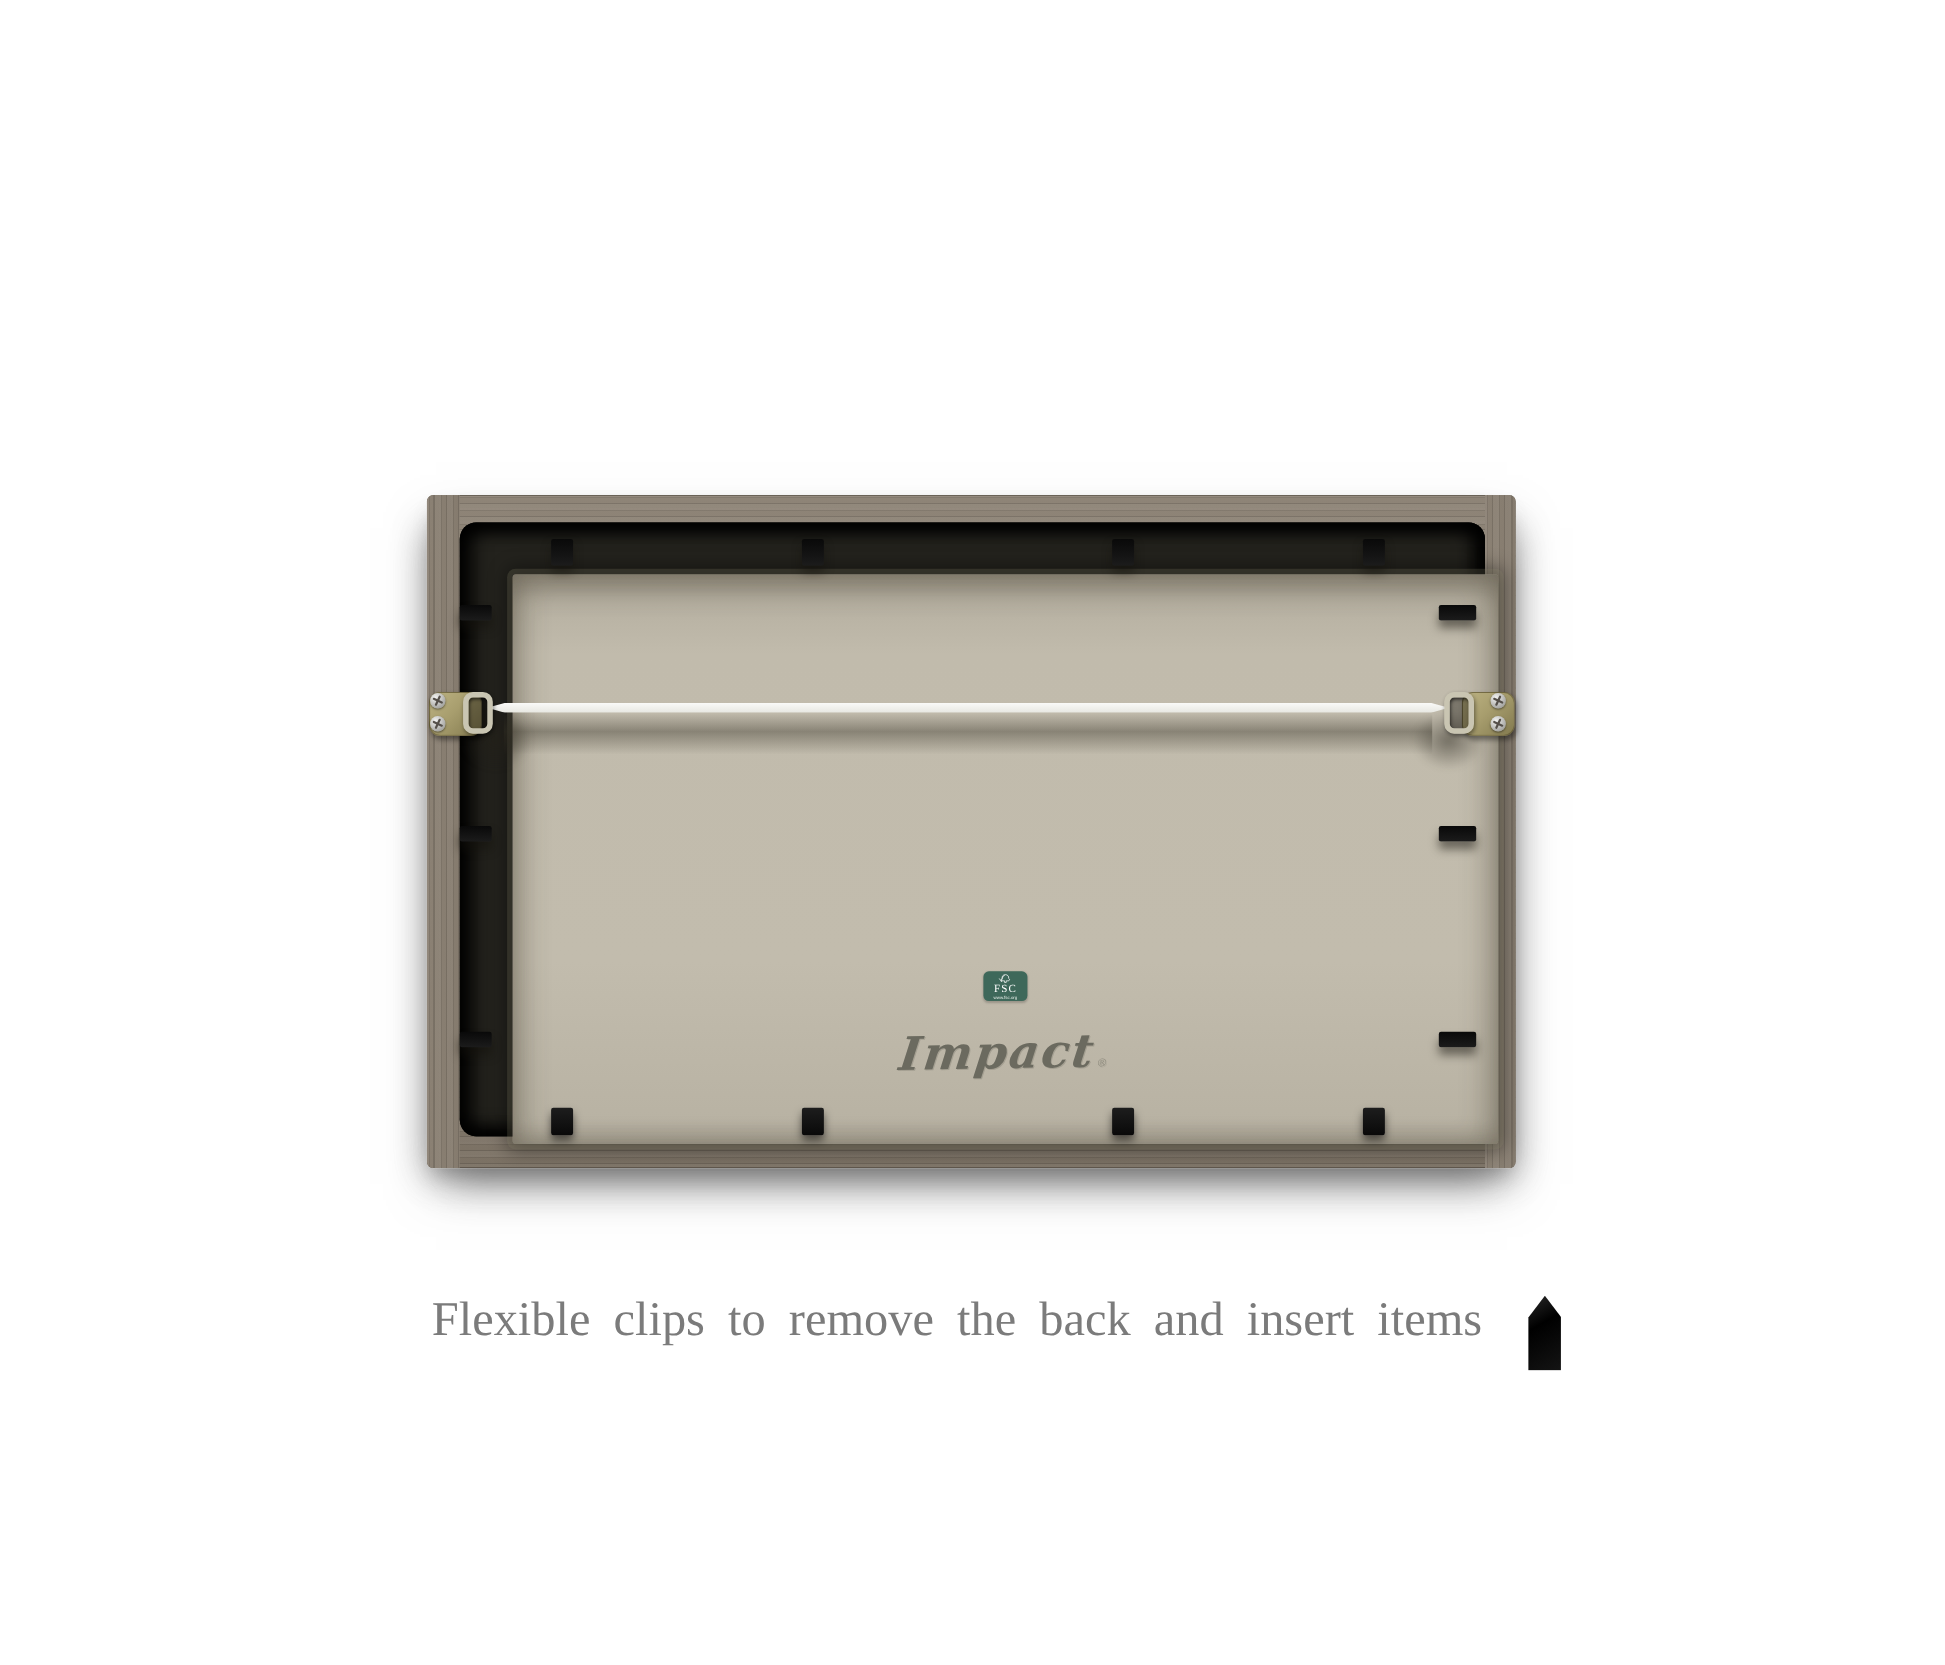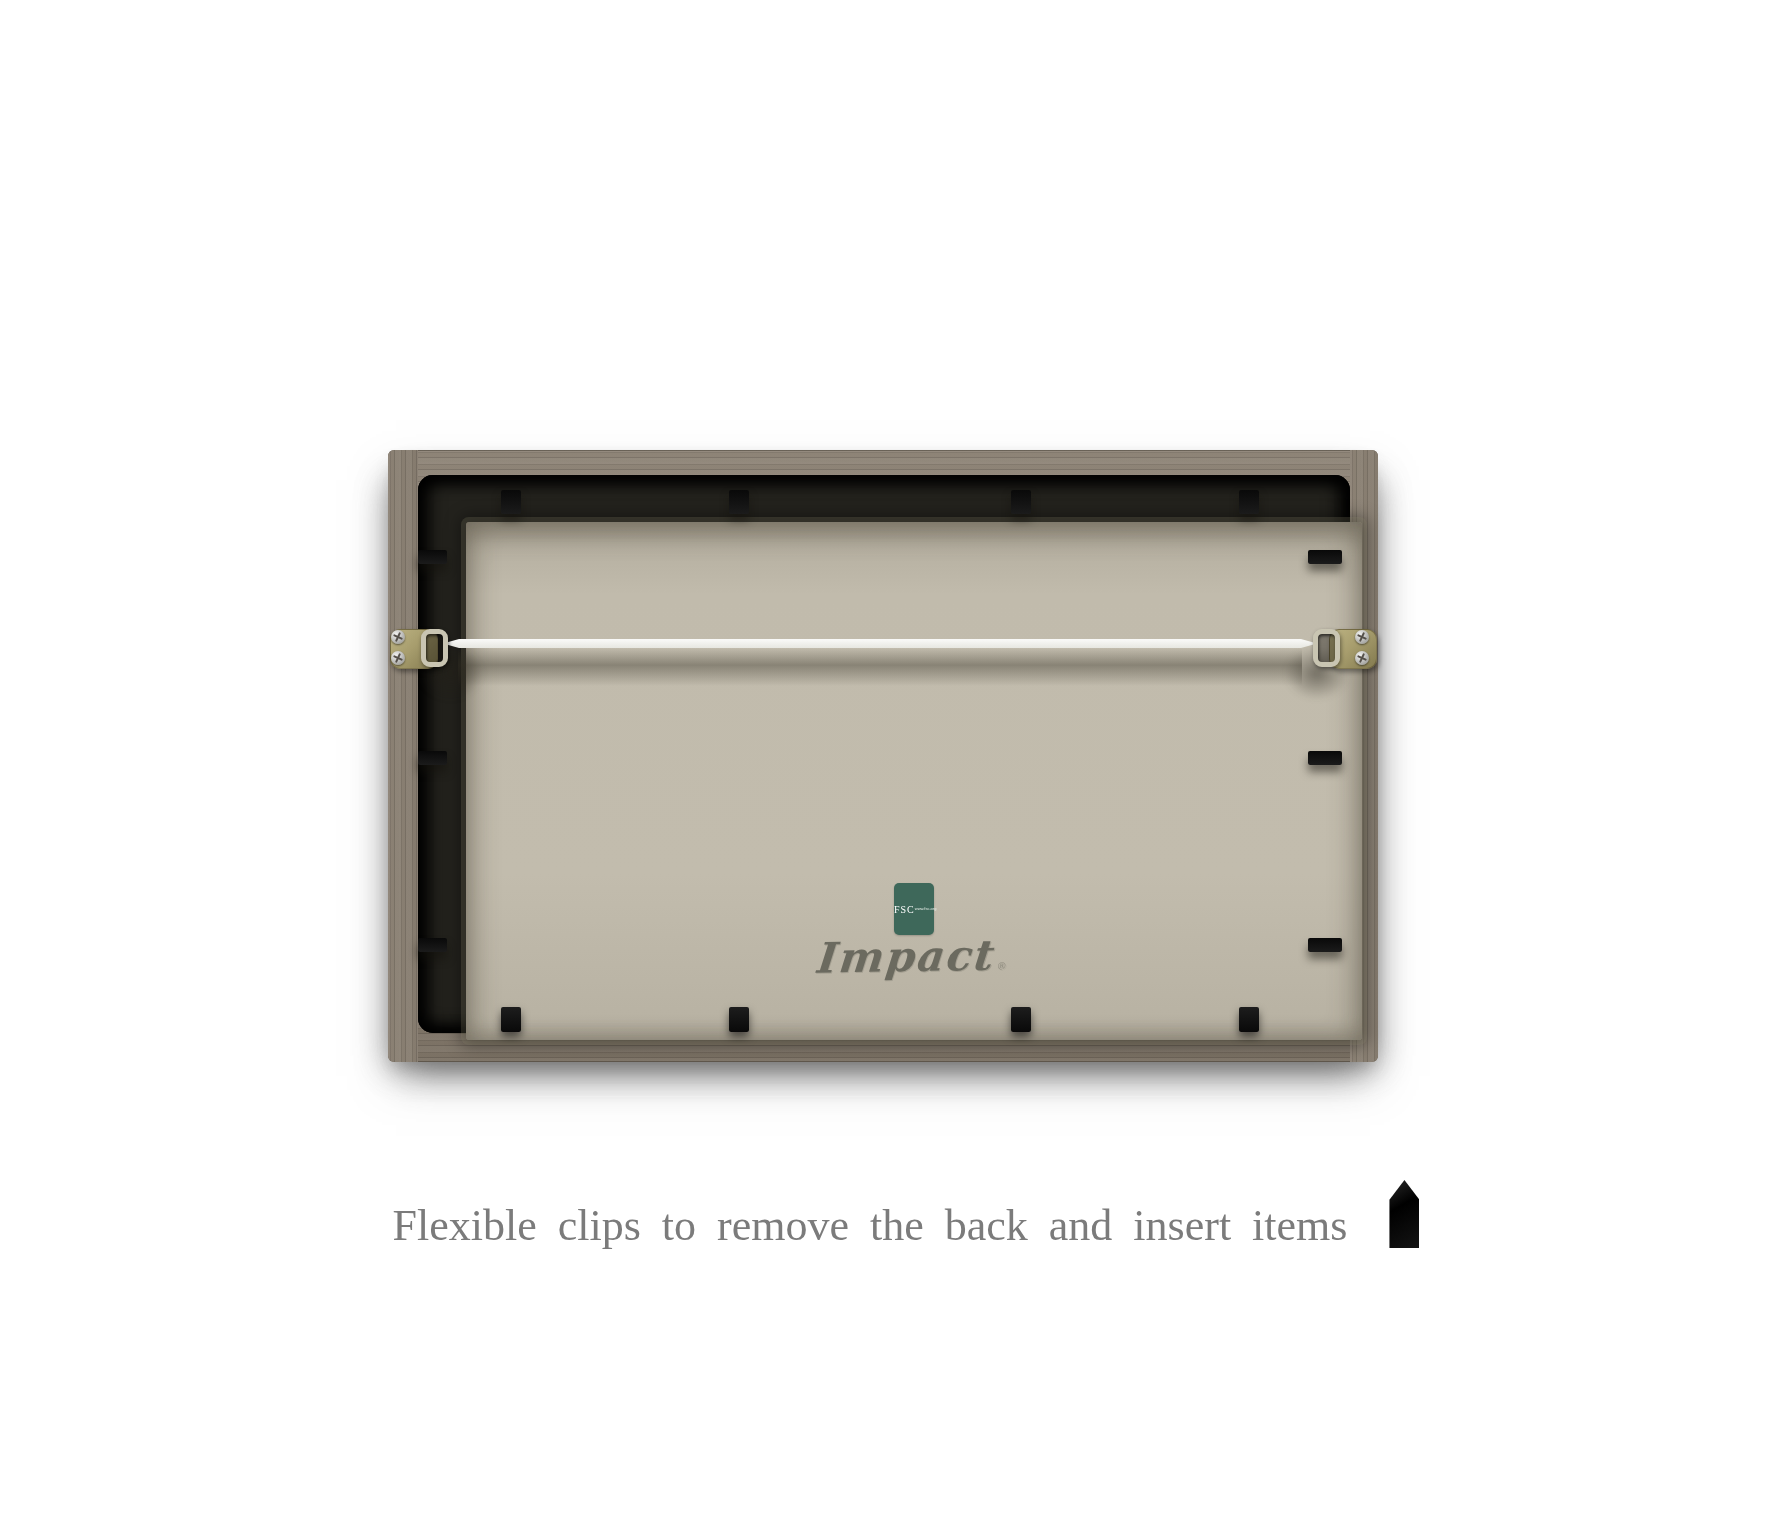--- a/index.html
+++ b/index.html
@@ -109,43 +109,43 @@
   }
   .screw::before,.screw::after{
     content:"";position:absolute;left:50%;top:50%;background:#55504a;border-radius:1px;
   }
   .screw::before{width:10px;height:2px;transform:translate(-50%,-50%) rotate(25deg);}
   .screw::after{width:2px;height:10px;transform:translate(-50%,-50%) rotate(25deg);}
 
   
   .fsc{
     position:absolute;left:50%;top:361px;transform:translateX(-50%);
-    width:40px;height:52px;border-radius:5px;
+    width:40px;height:27px;border-radius:5px;
     background:#3e685a;
-    display:flex;flex-direction:row;align-items:center;justify-content:flex-start;
+    display:flex;flex-direction:column;align-items:center;justify-content:flex-start;
     box-shadow:0 1px 2px rgba(0,0,0,.2);
   }
   .fsc svg{display:block;margin-top:2px;}
   .fsc-abbr{color:#fff;font-family:"Liberation Serif",serif;font-size:10px;line-height:9px;letter-spacing:1px;}
   .fsc-web{color:#e8efe9;font-family:"Liberation Sans",sans-serif;font-size:4px;line-height:6px;}
 
   
   .brand{
     position:absolute;left:50%;top:414px;transform:translateX(-50%) skewX(-8deg) rotate(-1deg);
     font-family:"DejaVu Serif",serif;font-style:italic;font-weight:bold;
     font-size:42px;line-height:1;color:#6b6a5f;letter-spacing:2px;
     text-shadow:1px 1px 0 rgba(120,118,105,.35);
     white-space:nowrap;
   }
   .brand .tm{font-size:10px;font-style:normal;font-weight:normal;opacity:.55;vertical-align:baseline;margin-left:2px;}
 
   
   .caption-row{
     position:absolute;left:0;right:0;top:1178px;height:70px;
-    display:flex;align-items:flex-end;justify-content:center;gap:42px;padding-left:44px;
+    display:flex;align-items:flex-start;justify-content:center;gap:42px;padding-left:44px;
   }
   .caption{
     margin:0;font-family:"Liberation Serif",serif;
     font-size:44px;line-height:1;color:#7b7b7b;
     word-spacing:10px;white-space:nowrap;
   }
   .clip-icon{
     display:block;width:30px;height:68px;
     background:linear-gradient(150deg,#2a2a2a 0%,#000 38%,#141414 100%);
     clip-path:polygon(50% 0%,100% 29%,100% 100%,0% 100%,0% 29%);

